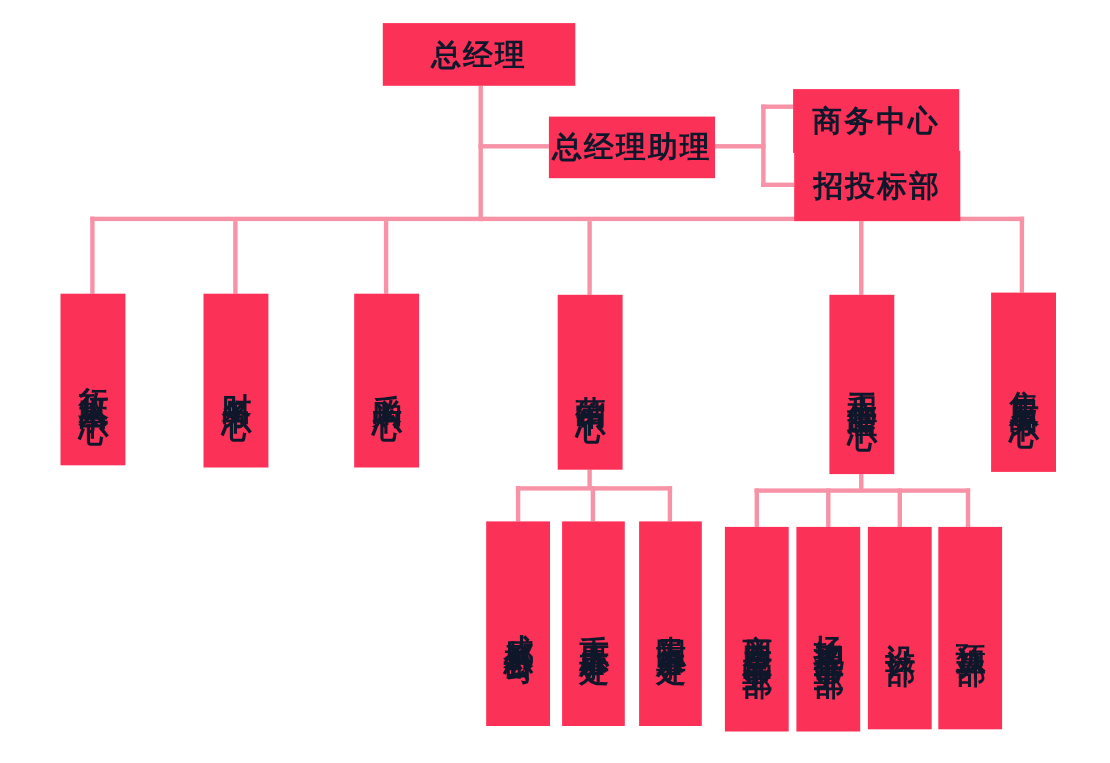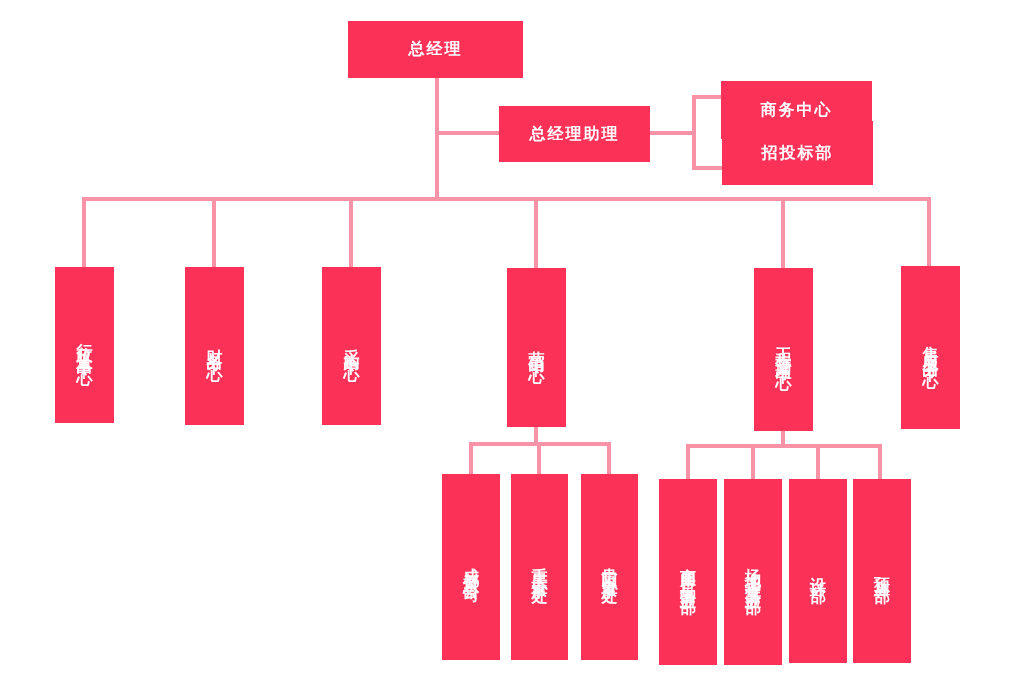--- a/index.html
+++ b/index.html
@@ -7,26 +7,26 @@
     position: relative;
     width: 1009px;
     height: 694px;
     background: #ffffff;
     overflow: hidden;
     font-family: "Liberation Serif", "DejaVu Serif", serif;
   }
   .node {
     position: absolute;
     background: #FC3158;
-    color: #ffffff;
+    color: #0f172a;
     display: flex;
     align-items: center;
     justify-content: center;
     font-weight: bold;
-    font-size: 16px;
+    font-size: 27px;
     box-sizing: border-box;
     text-align: center;
   }
   .node.h span {
     letter-spacing: 2px;
     white-space: nowrap;
   }
   .node.v span {
     writing-mode: vertical-rl;
     text-orientation: upright;
@@ -73,21 +73,21 @@
 
   <div class="node h" style="left:348px;top:21px;width:175px;height:57px">
       <span>总经理</span>
     </div>
   <div class="node h" style="left:499px;top:106px;width:151px;height:56px">
       <span>总经理助理</span>
     </div>
   <div class="node h" style="left:721px;top:81px;width:151px;height:58px">
       <span>商务中心</span>
     </div>
-  <div class="node h" style="left:722px;top:121px;width:151px;height:64px">
+  <div class="node h" style="left:722px;top:137px;width:151px;height:64px">
       <span>招投标部</span>
     </div>
 
   <div class="node v" style="left:55px;top:267px;width:59px;height:156px">
       <span>行政人事中心</span>
     </div>
   <div class="node v" style="left:185px;top:267px;width:59px;height:158px">
       <span>财务中心</span>
     </div>
   <div class="node v" style="left:322px;top:267px;width:59px;height:158px">

